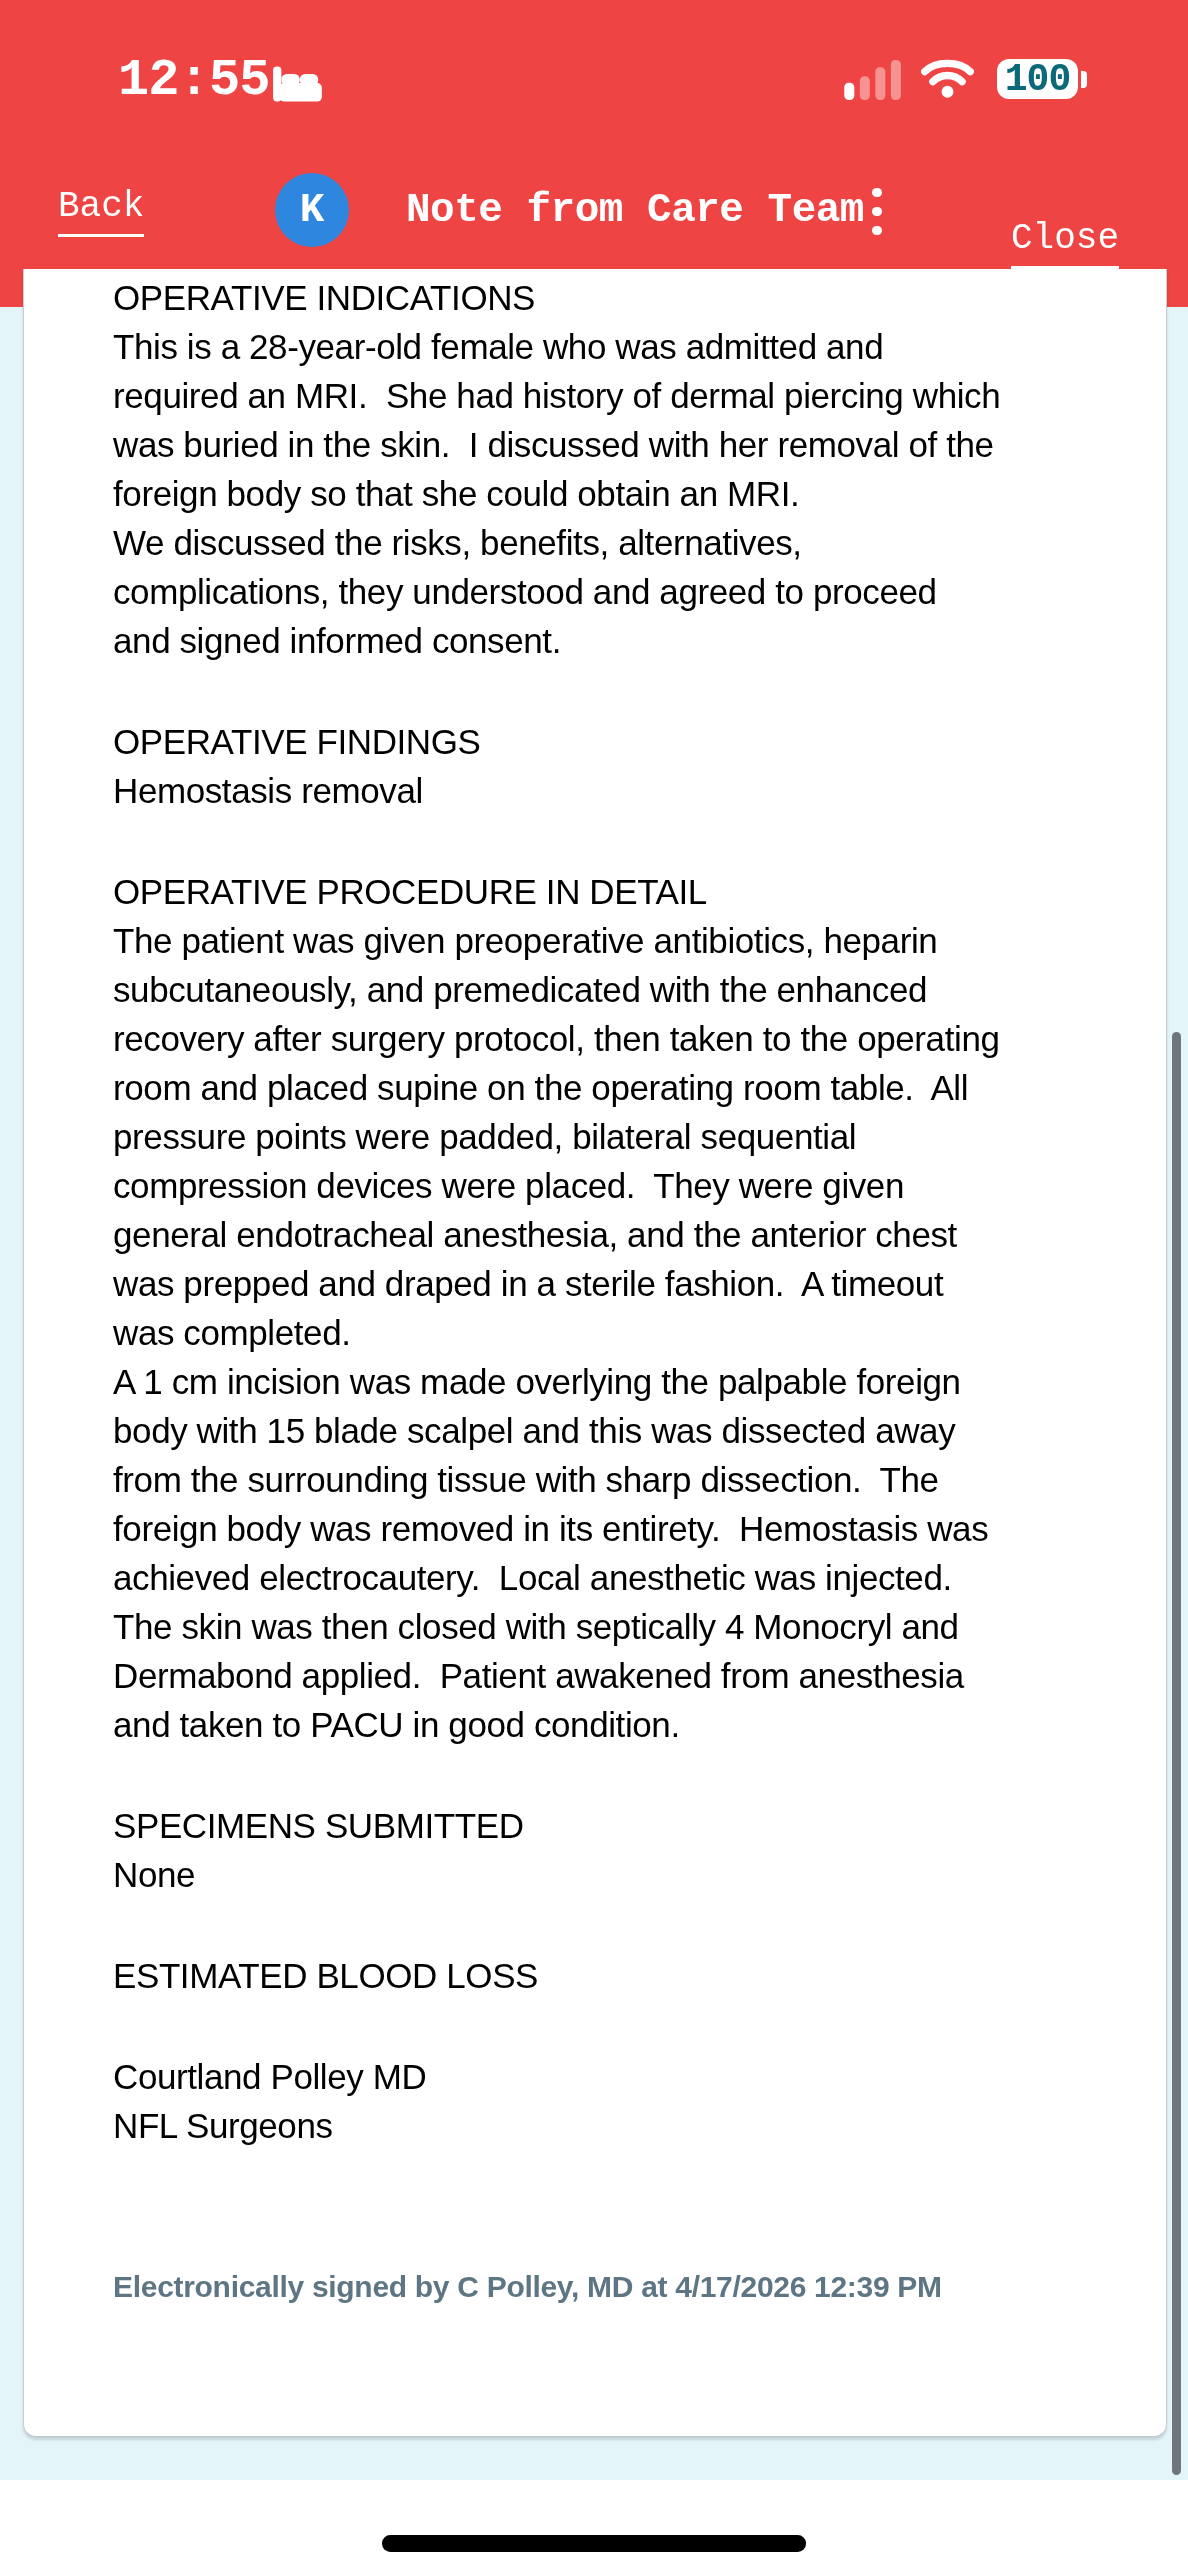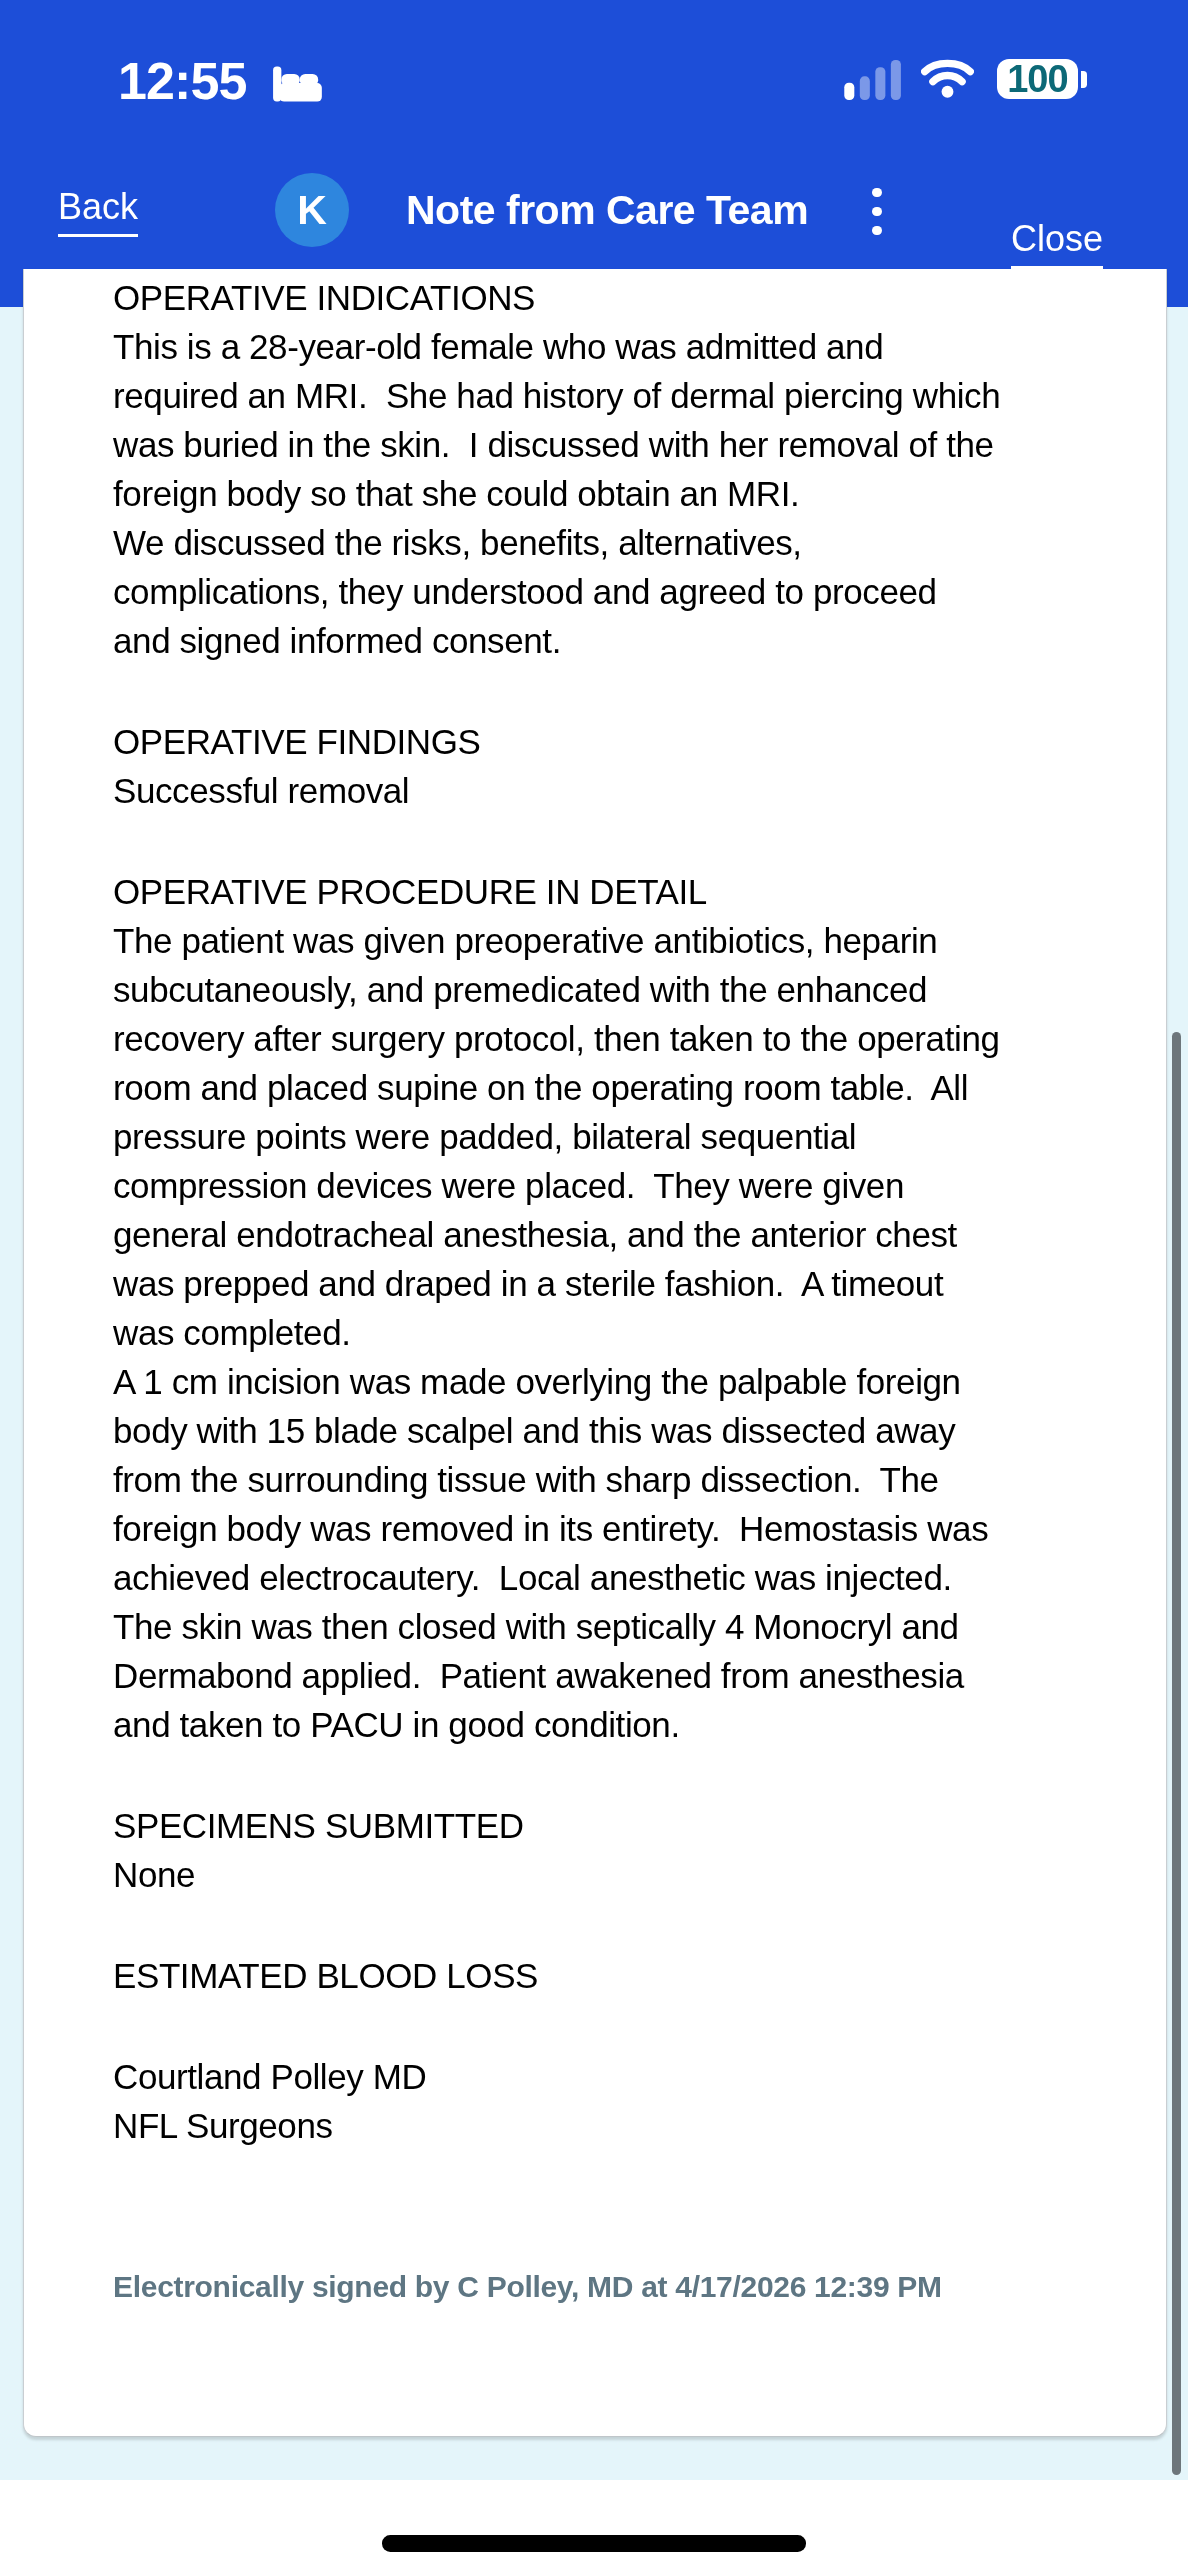--- a/index.html
+++ b/index.html
@@ -10,21 +10,21 @@
     -webkit-font-smoothing:antialiased;
   }
   
   .bg-blue {
     position:absolute; left:0; top:269px; width:1188px; height:2211px;
     background:#e4f5fa;
   }
   
   .header {
     position:absolute; left:0; top:0; width:1188px; height:307px;
-    background:#1d4ed8; color:#ffffff;
+    background:#ef4444; color:#ffffff;font-family:Liberation Mono, monospace;
   }
   .status-time {
     position:absolute; left:118px; top:55px;
     font-size:52px; font-weight:bold; letter-spacing:-0.9px; line-height:52px;
   }
   .bed-icon { position:absolute; left:272px; top:61px; }
   .signal-icon { position:absolute; left:842px; top:59px; }
   .wifi-icon { position:absolute; left:921px; top:57px; }
   .battery {
     position:absolute; left:997px; top:59px; width:81px; height:40px;
@@ -158,21 +158,21 @@
           <div class="section-body">This is a 28-year-old female who was admitted and
 required an MRI.  She had history of dermal piercing which
 was buried in the skin.  I discussed with her removal of the
 foreign body so that she could obtain an MRI.
 We discussed the risks, benefits, alternatives,
 complications, they understood and agreed to proceed
 and signed informed consent.</div>
         </section>
         <section class="note-section">
           <div class="section-heading">OPERATIVE FINDINGS</div>
-          <div class="section-body">Successful removal</div>
+          <div class="section-body">Hemostasis removal</div>
         </section>
         <section class="note-section">
           <div class="section-heading">OPERATIVE PROCEDURE IN DETAIL</div>
           <div class="section-body">The patient was given preoperative antibiotics, heparin
 subcutaneously, and premedicated with the enhanced
 recovery after surgery protocol, then taken to the operating
 room and placed supine on the operating room table.  All
 pressure points were padded, bilateral sequential
 compression devices were placed.  They were given
 general endotracheal anesthesia, and the anterior chest

